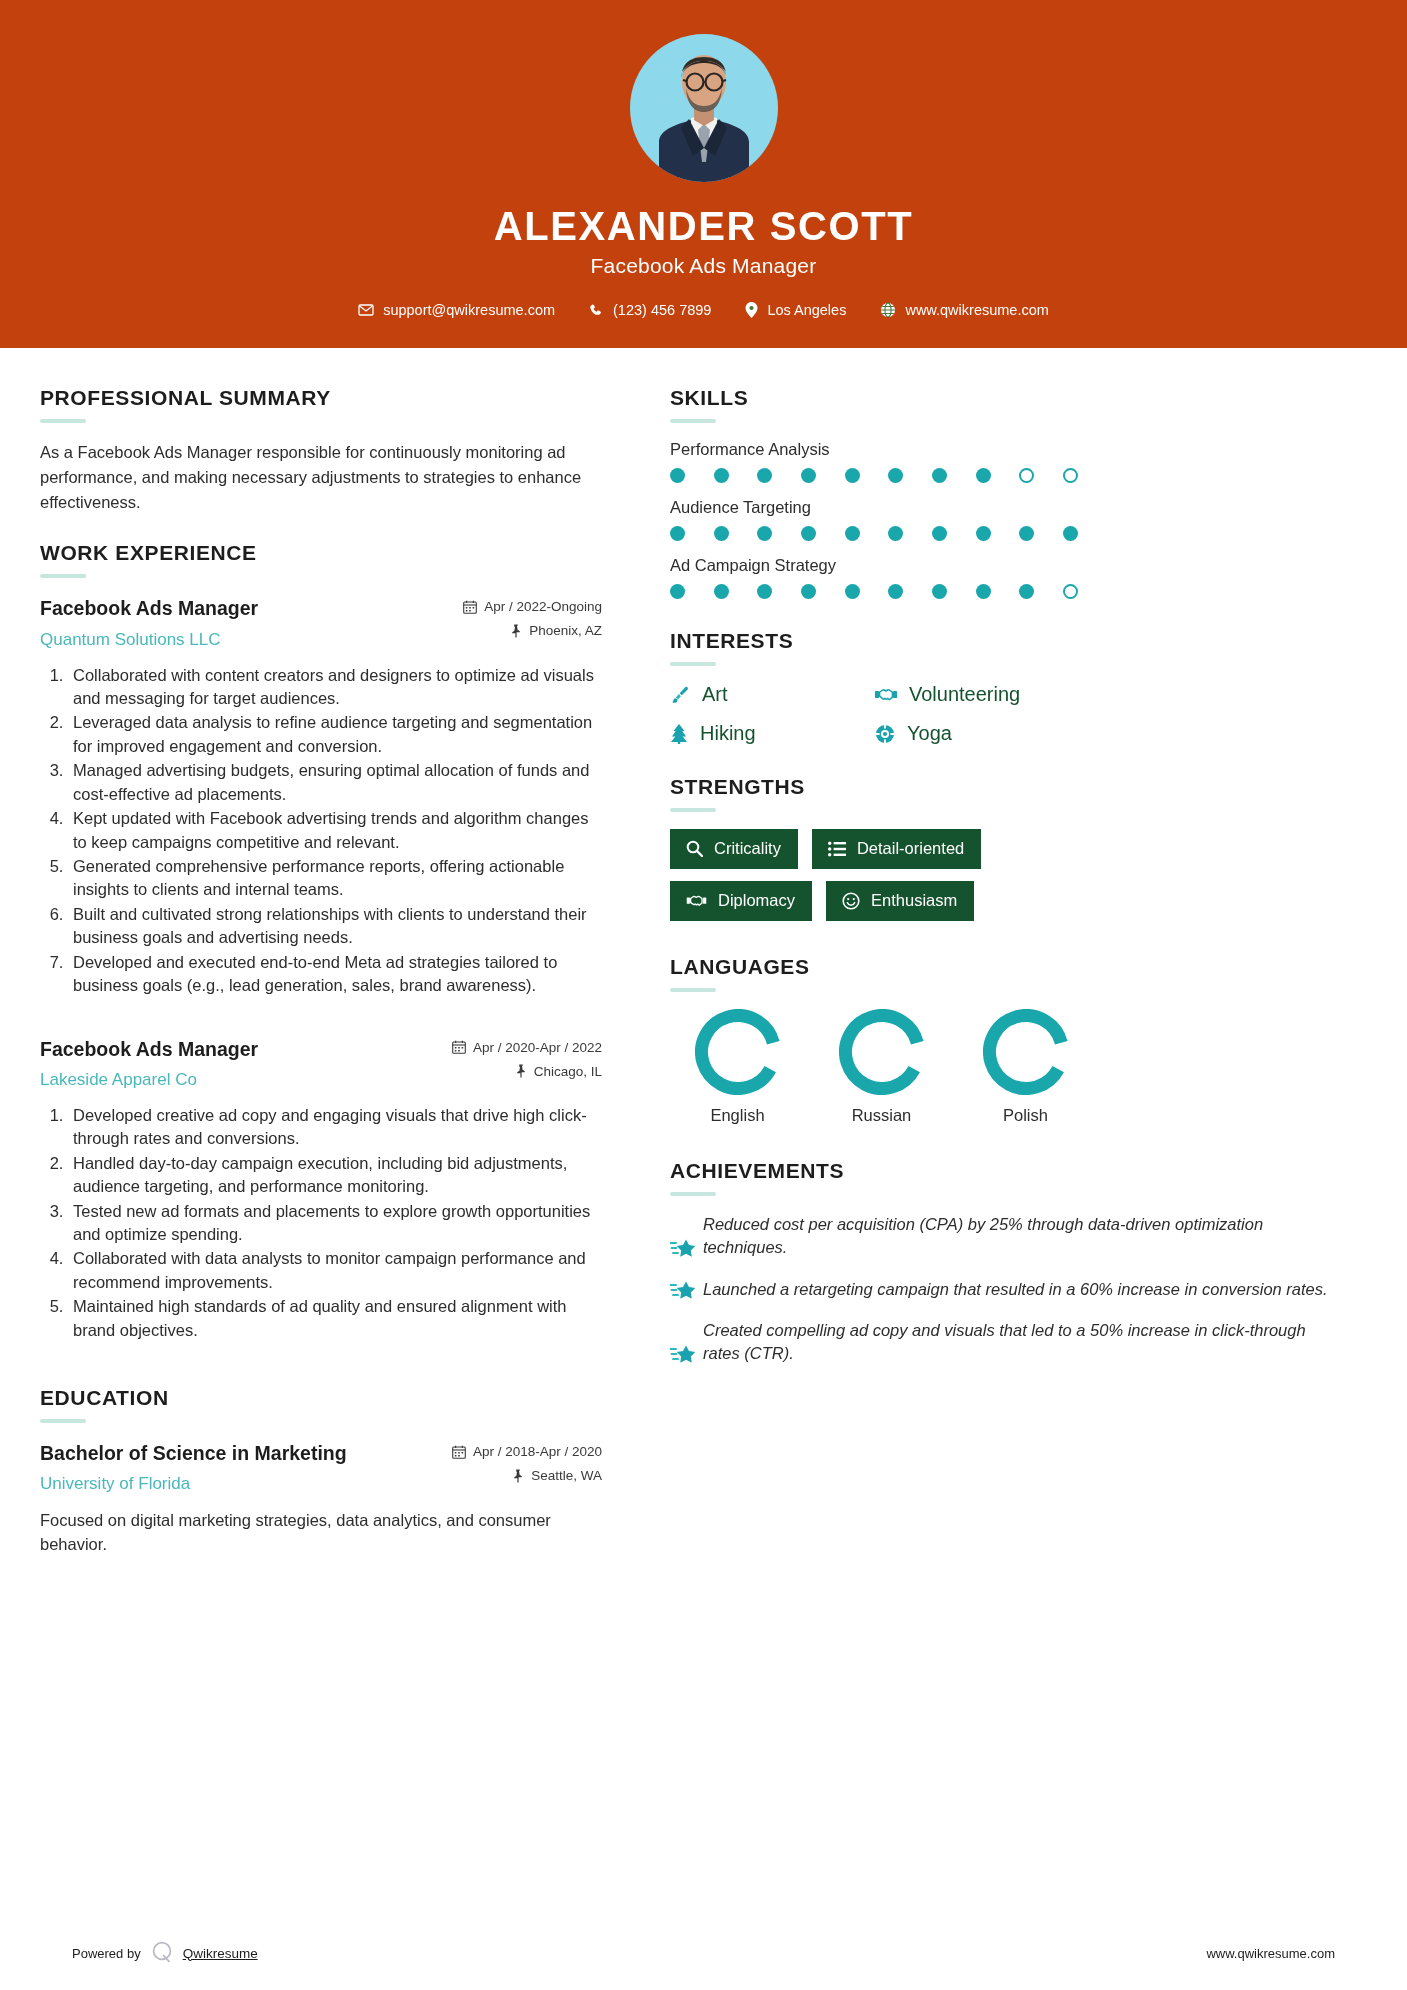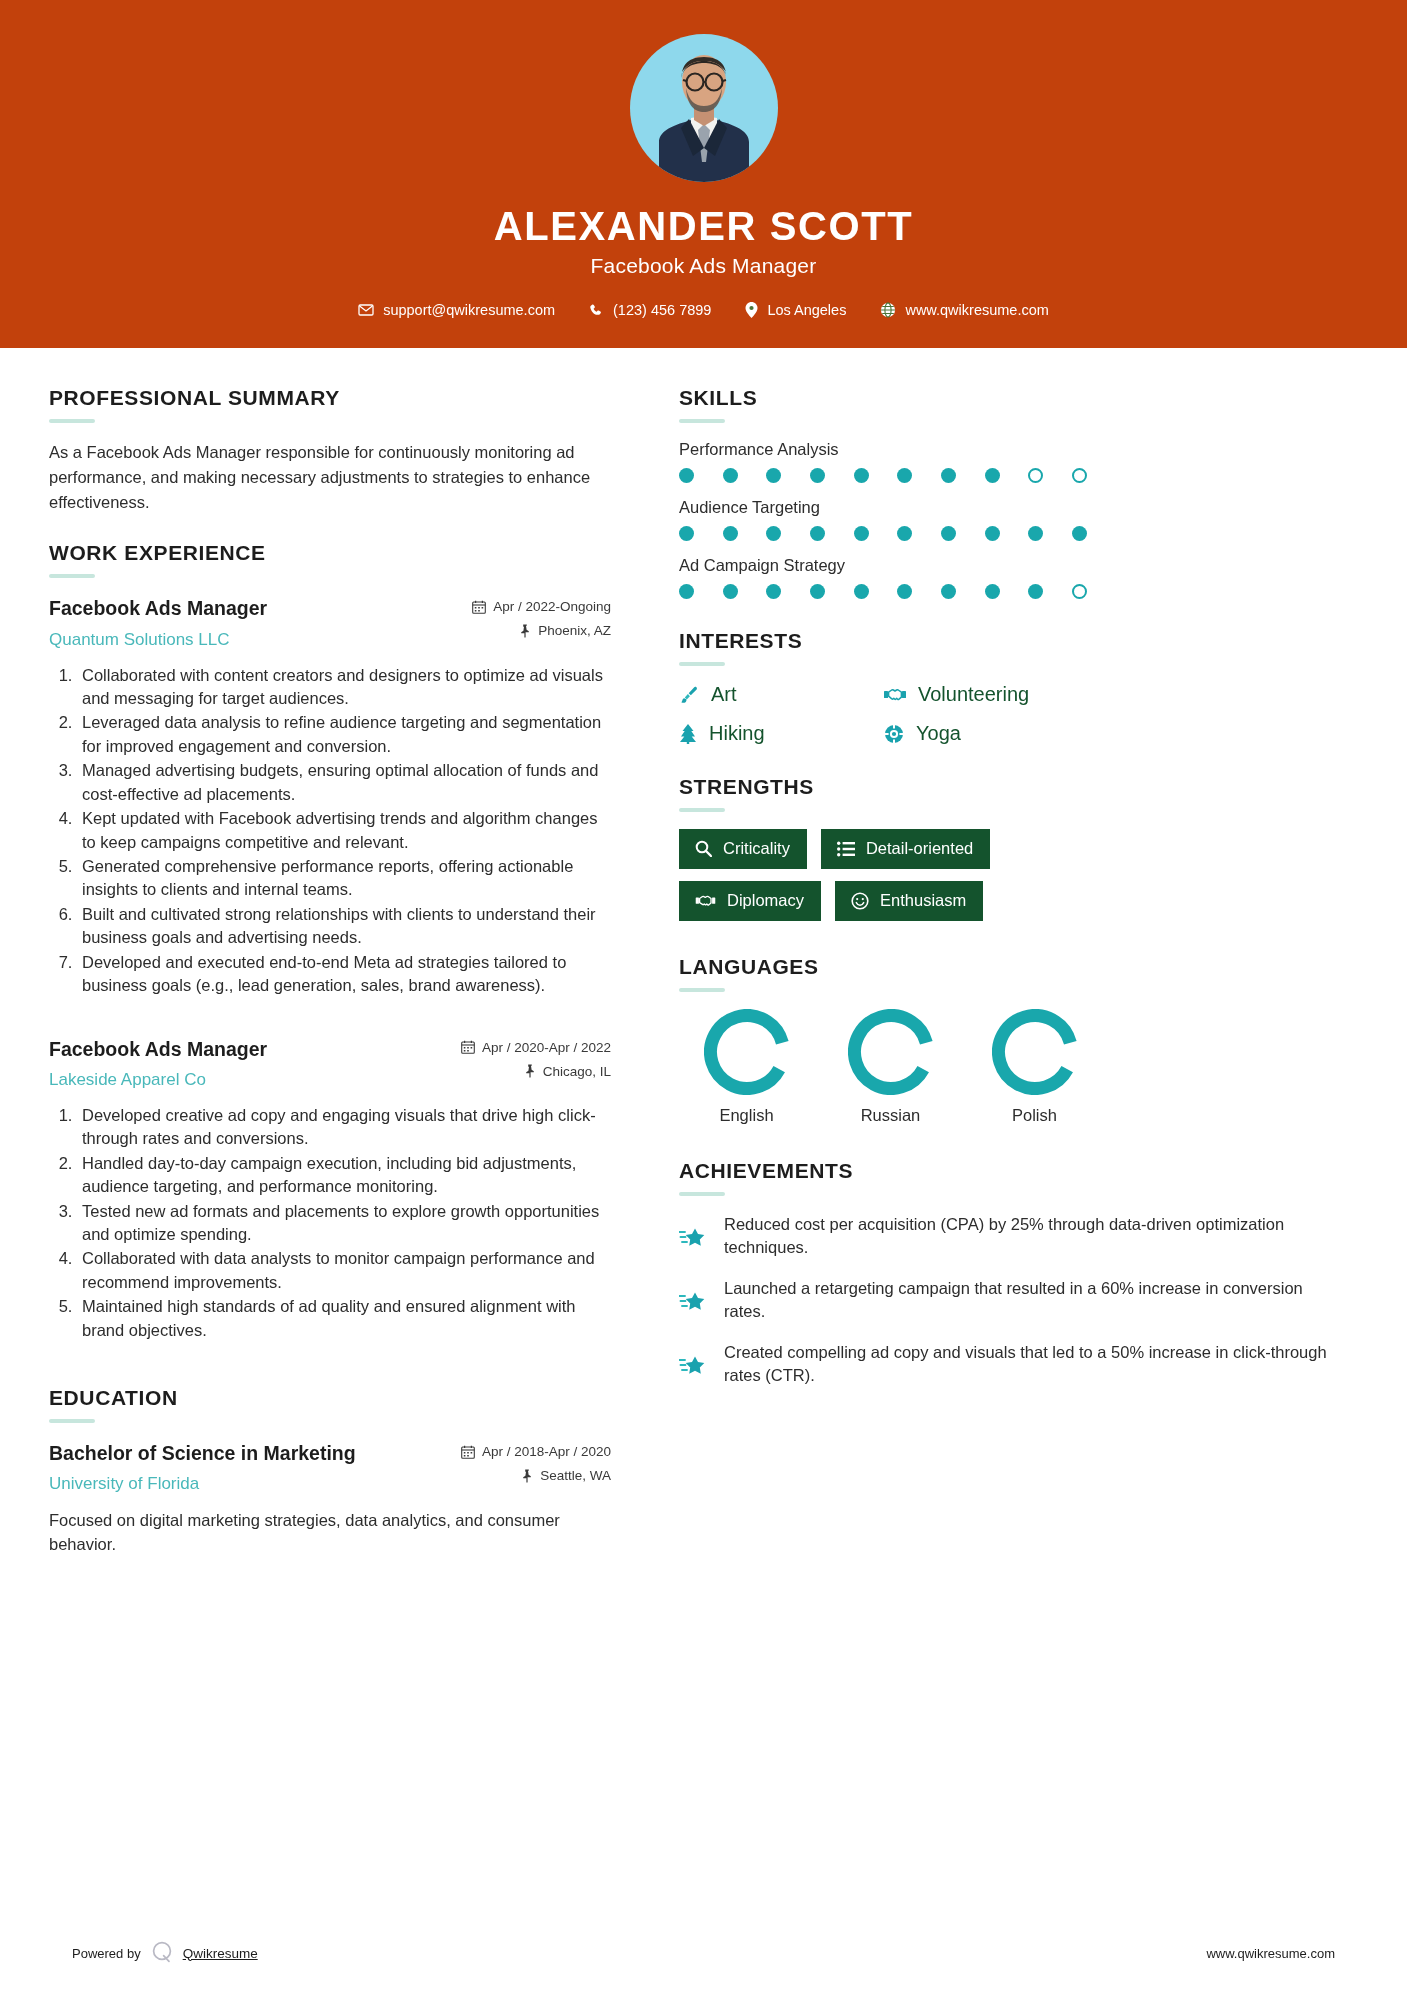--- a/index.html
+++ b/index.html
@@ -71,21 +71,21 @@
     white-space: nowrap;
   }
   .contact-item svg { display: block; }
 
   
   .body {
     display: flex;
     padding: 38px 40px 0 40px;
     gap: 0;
   }
-  .col-left  { width: 600px; padding-right: 38px; margin-left: 9px; }
+  .col-left  { width: 600px; padding-right: 38px; }
   .col-right { width: 690px; padding-left: 30px; }
 
   
   .sec-title {
     font-size: 21px;
     font-weight: 700;
     color: #1d1d1d;
     letter-spacing: .6px;
     text-transform: uppercase;
   }
@@ -228,23 +228,24 @@
   .lang-ring { margin: 0 auto; display: block; }
   .lang-label {
     margin-top: 11px;
     font-size: 16.5px;
     color: #2d2d2d;
   }
 
   
   .ach {
     display: flex;
-    gap: 19px;
+    gap: 7px;
     margin-bottom: 17px;
-    align-items: center;
+    align-items: flex-end;
+    font-style: italic;
   }
   .ach svg { display: block; flex: none; margin-top: 3px; }
   .ach-text {
     font-size: 16.5px;
     line-height: 1.42;
     color: #2d2d2d;
   }
 
   
   .footer {

